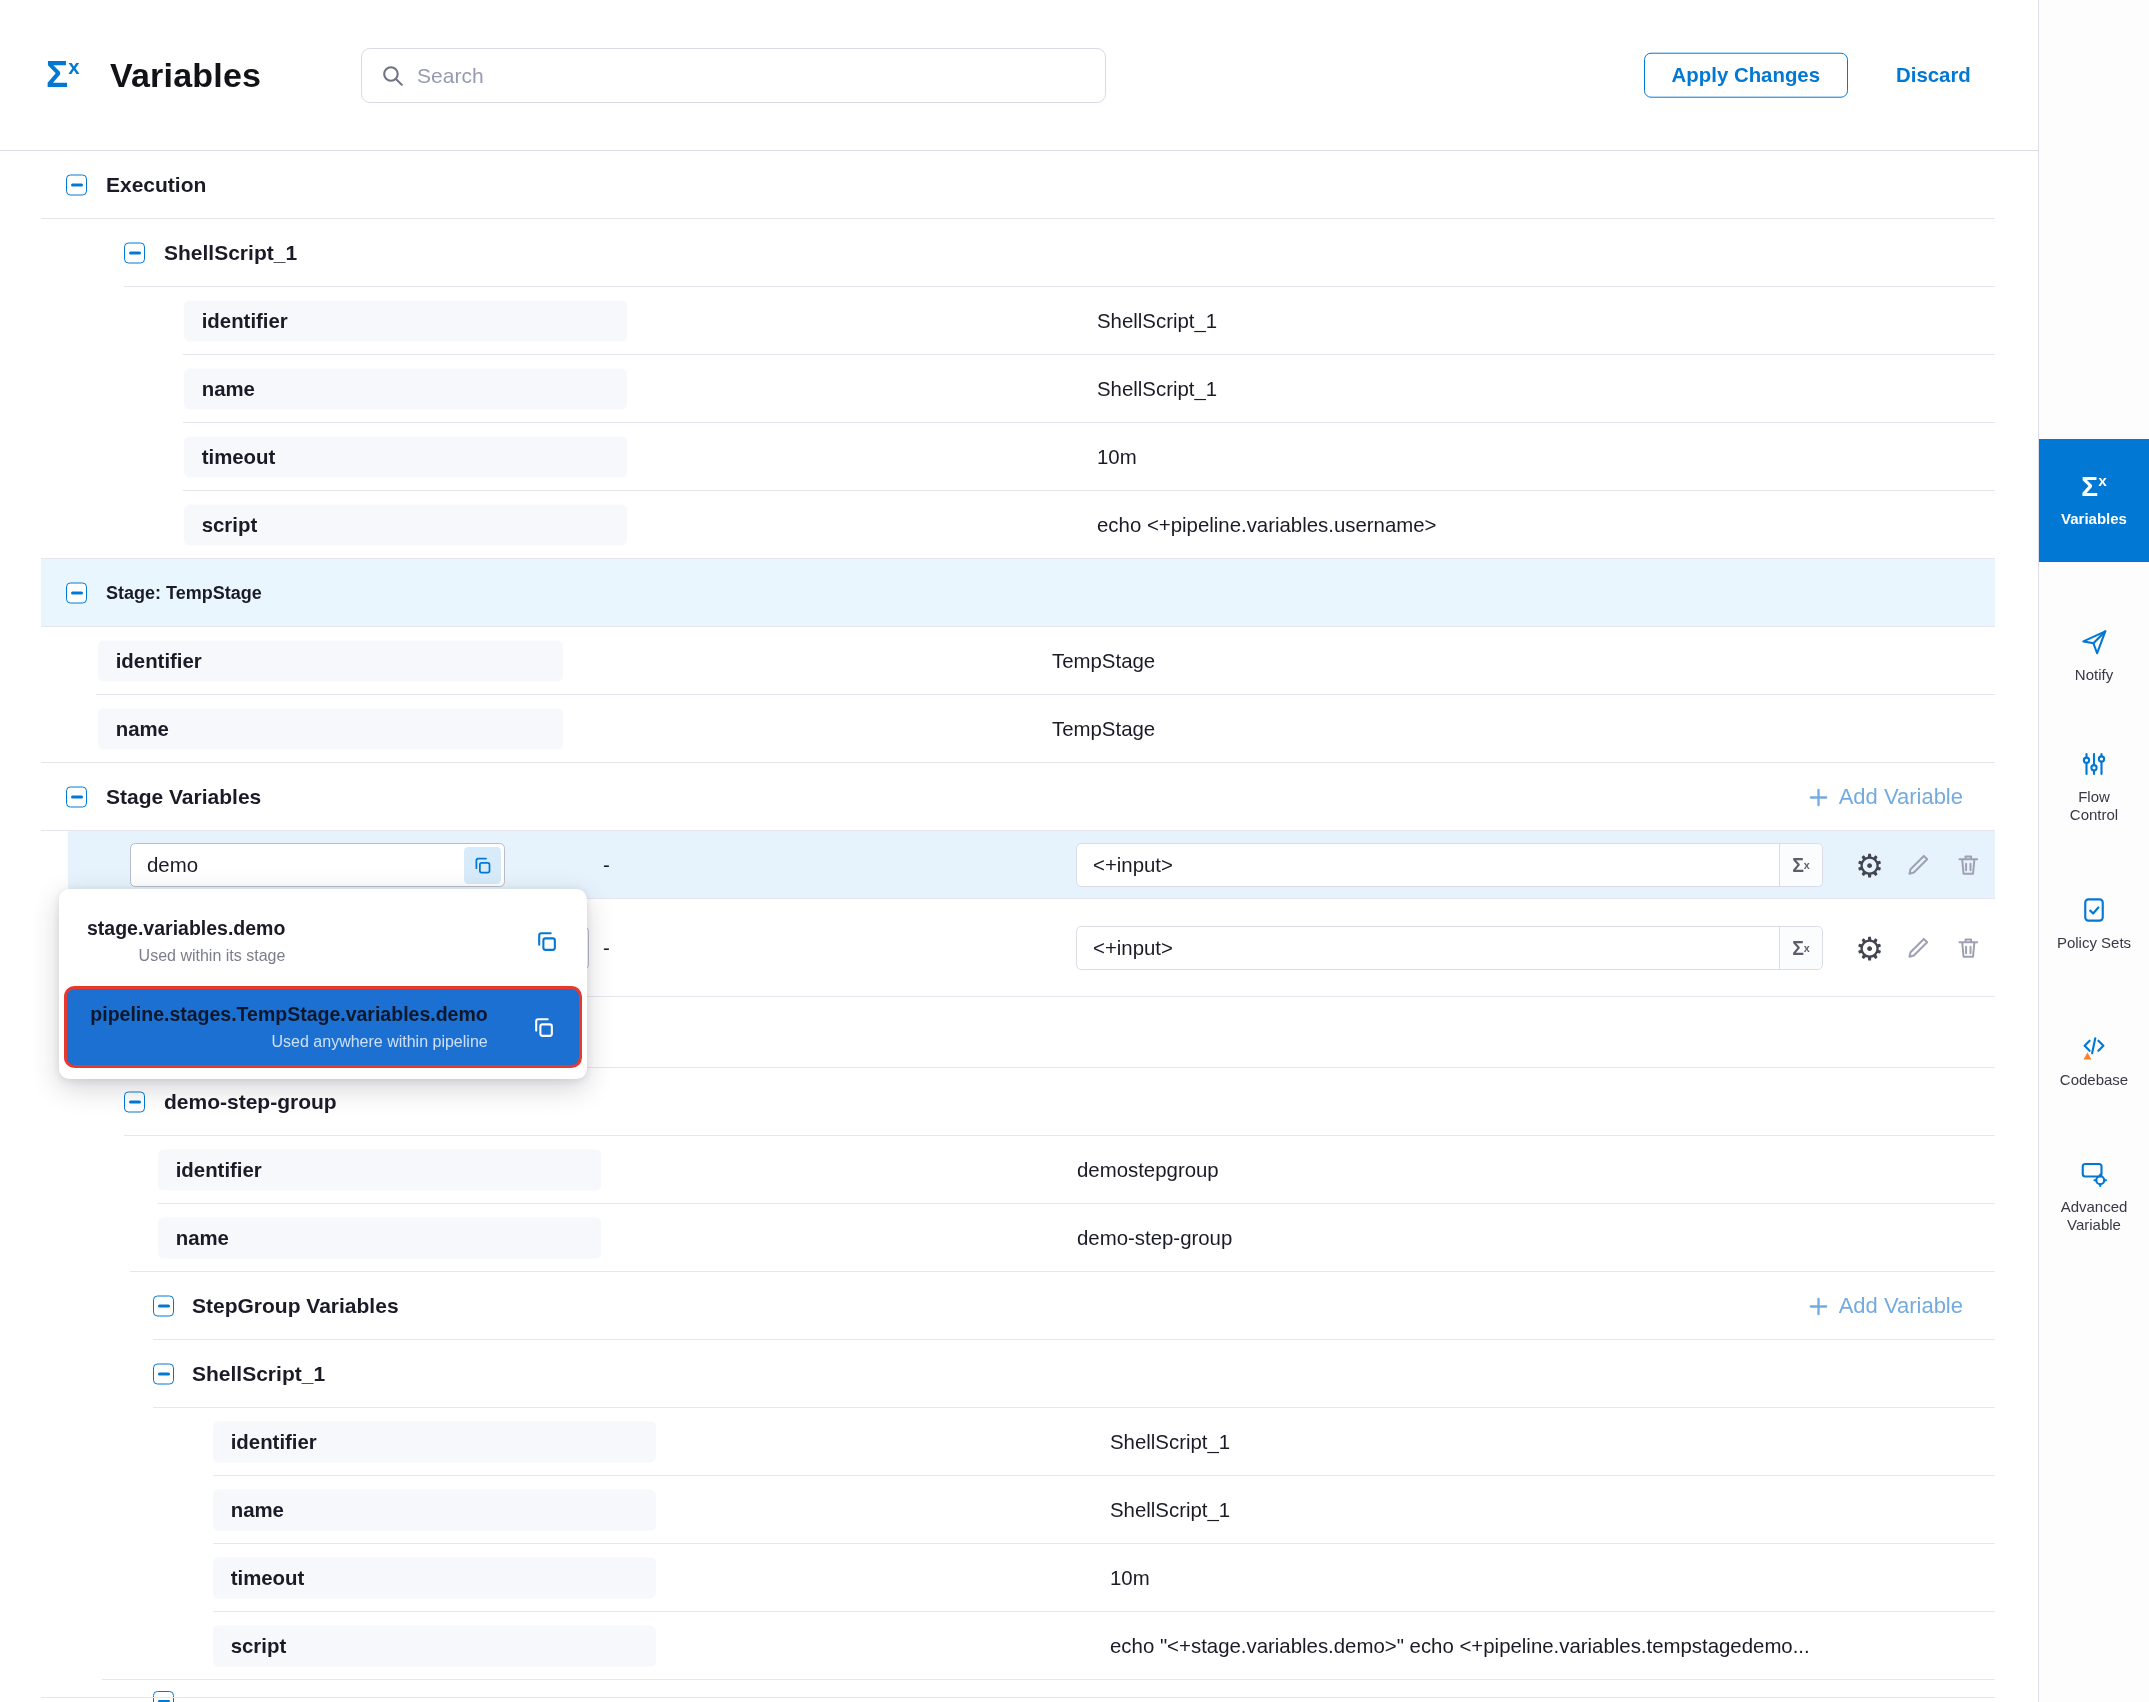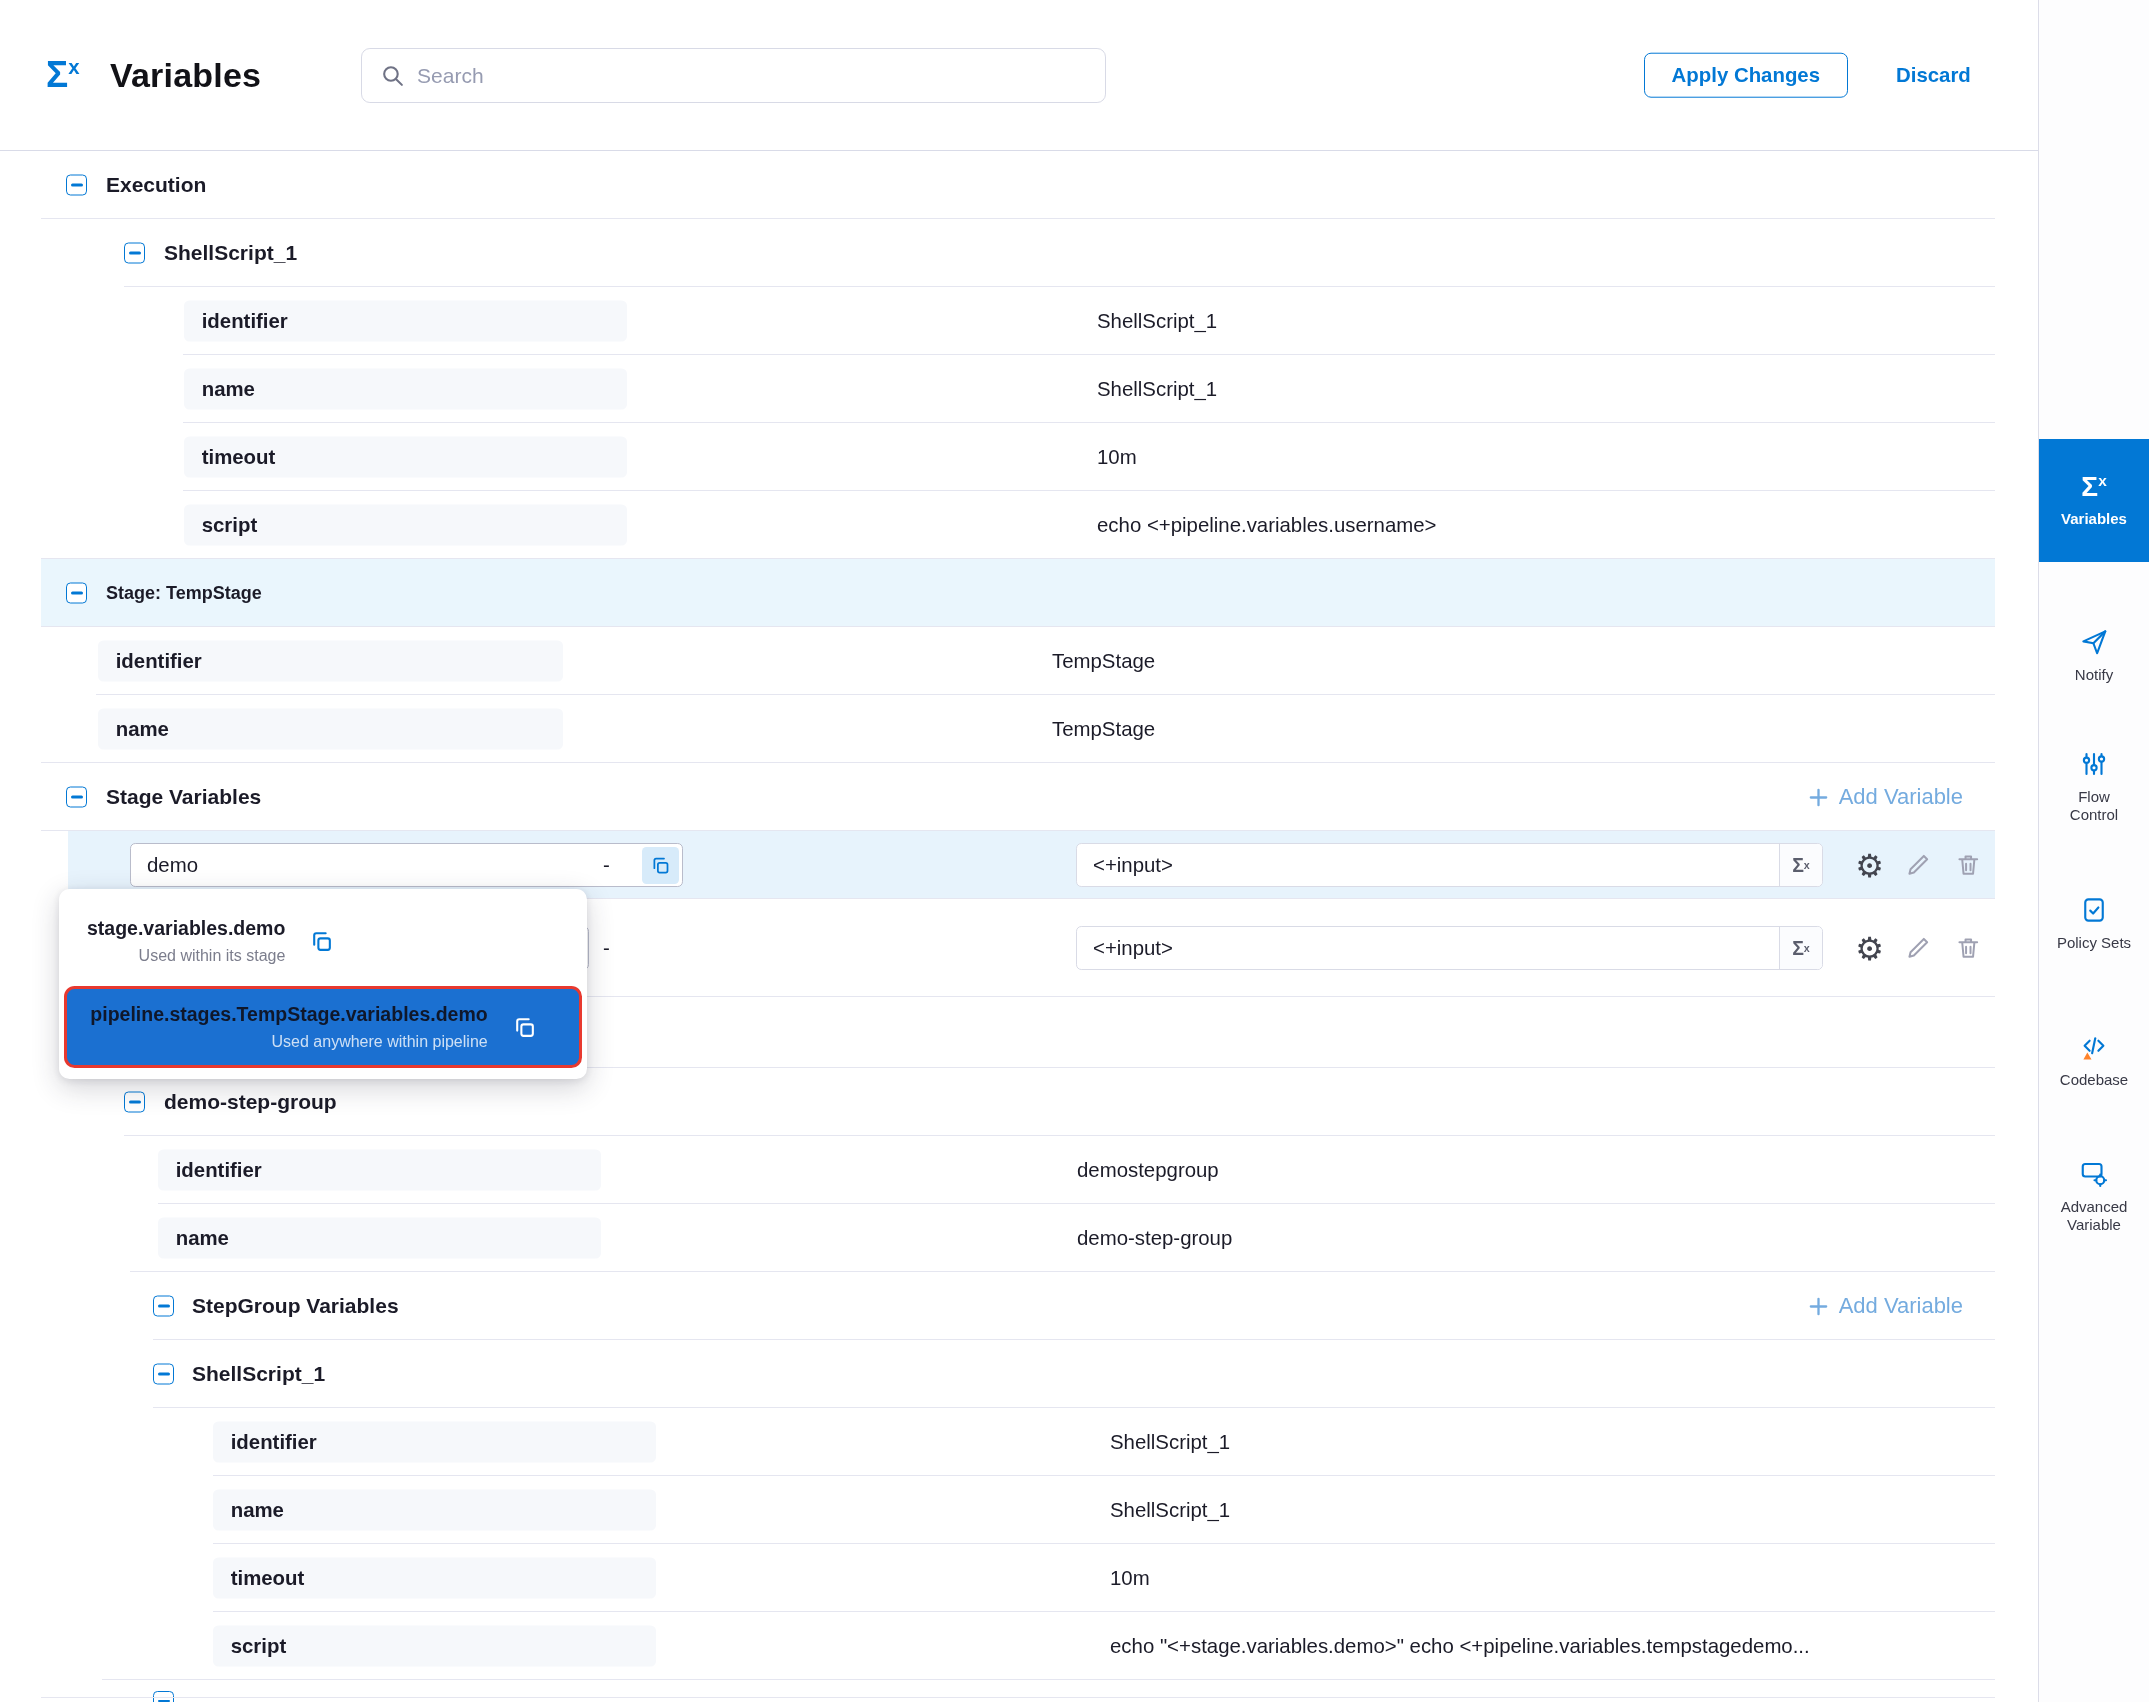--- a/index.html
+++ b/index.html
@@ -79,21 +79,21 @@
   .icon-btn { position: absolute; top: 50%; transform: translateY(-50%); width: 39px; height: 39px;
           border: none; background: none; cursor: pointer; display: flex; align-items: center;
           justify-content: center; padding: 0; }
   .gear-glyph { font-size: 32px; color: #43454f; line-height: 1; }
   .icon-btn svg { stroke: #9fa1b2; }
 
   
   .popup { position: absolute; left: 59px; top: 738px; width: 528px; z-index: 10;
           background: #fff; border-radius: 10.6px; padding: 7px 0 10.6px;
           box-shadow: 0 8.9px 28px rgba(40,41,61,.20), 0 1.8px 7px rgba(40,41,61,.10); }
-  .popup-item { display: flex; align-items: center; justify-content: flex-start; gap: 24px;
+  .popup-item { display: flex; align-items: center; justify-content: space-between; gap: 24px;
           padding: 21px 28px 17.7px; cursor: pointer; }
   .popup-texts { text-align: right; }
   .popup-main { font-size: 19.5px; font-weight: 600; color: #1b1b28; white-space: nowrap; }
   .popup-sub { font-size: 16px; font-weight: 400; color: #7b7d8c; margin-top: 7px; }
   .popup-item svg { stroke: #0278d5; flex: none; }
   .popup-item.selected { margin: 3.5px 5.3px 0; border: 3.5px solid #e8392f; border-radius: 10.6px;
           background: #1b70d1; padding: 14px 23px; }
   .popup-item.selected .popup-main { color: #0f172a; }
   .popup-item.selected .popup-sub { color: rgba(255,255,255,.78); }
   .popup-item.selected svg { stroke: #fff; }
@@ -182,21 +182,21 @@
           <span style="display:flex">
             <svg width="23" height="23" viewBox="0 0 24 24" fill="none" stroke-width="2.4" stroke-linecap="round">
                 <path d="M12 4v16M4 12h16"></path>
               </svg>
           </span>
           <span>Add Variable</span>
         </button>
       </div>
 
       <div class="row h77 bg-hl" style="--bl:130px">
-        <div class="txt-input" style="left:130px;width:553px">
+        <div class="txt-input" style="left:130px;width:375px">
           <span class="input-text">demo</span>
           <button class="copy-btn">
             <span style="display:flex">
               <svg width="21" height="21" viewBox="0 0 24 24" fill="none" stroke-width="2" stroke-linecap="round" stroke-linejoin="round">
                   <rect x="9" y="9" width="11" height="11" rx="2"></rect>
                   <path d="M5 15V6a2 2 0 0 1 2-2h9"></path>
                 </svg>
             </span>
           </button>
         </div>

